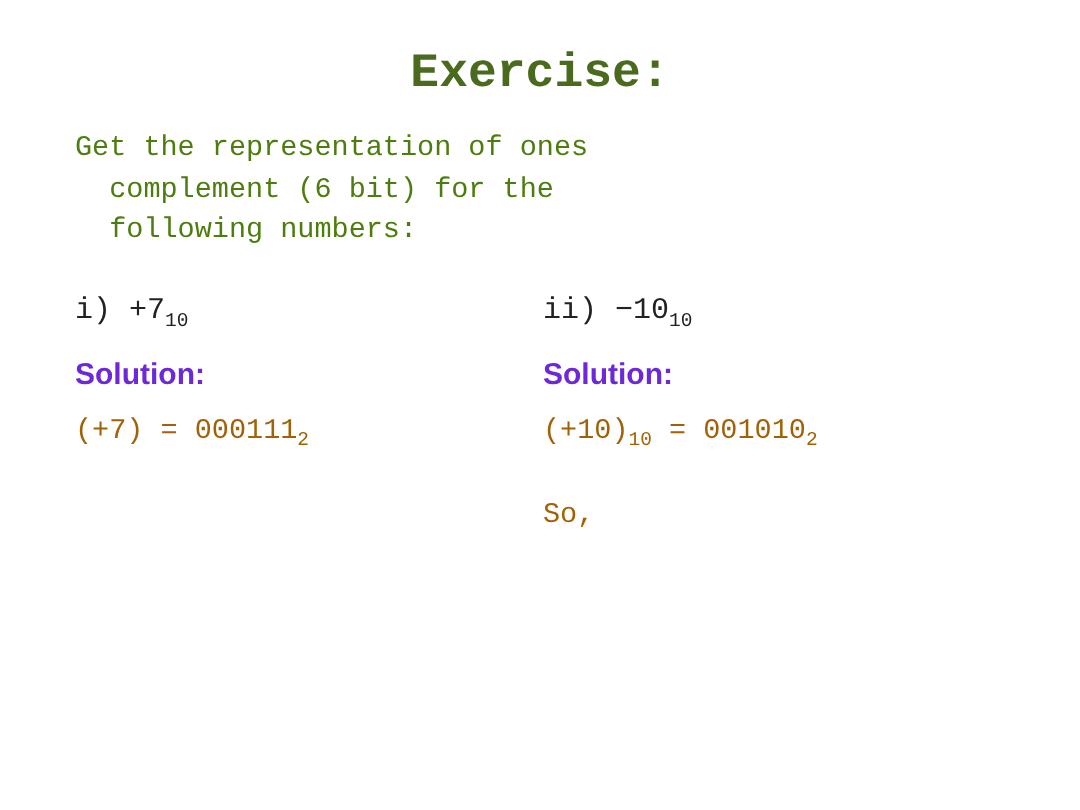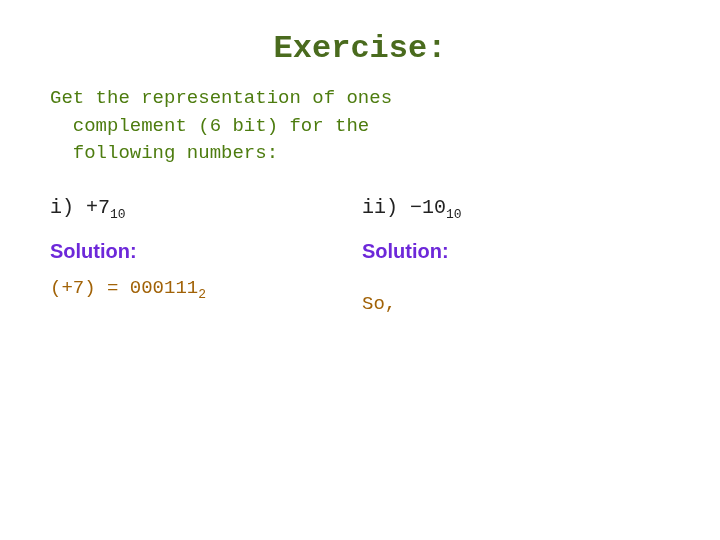--- a/index.html
+++ b/index.html
@@ -87,18 +87,21 @@
       <div class="solution-line">
         (+7) = 000111<sub>2</sub>
       </div>
     </div>
 
     <div class="col">
       <div class="problem-label">
         ii) −10<sub>10</sub>
       </div>
       <div class="solution-label">Solution:</div>
+      <div class="solution-line">
+        (+10)<sub>10</sub> = 001010<sub>2</sub>
+      </div>
       <div class="so-block">
         <div class="solution-line">So,</div>
       </div>
     </div>
   </div>
 </div>
 
 </body></html>

